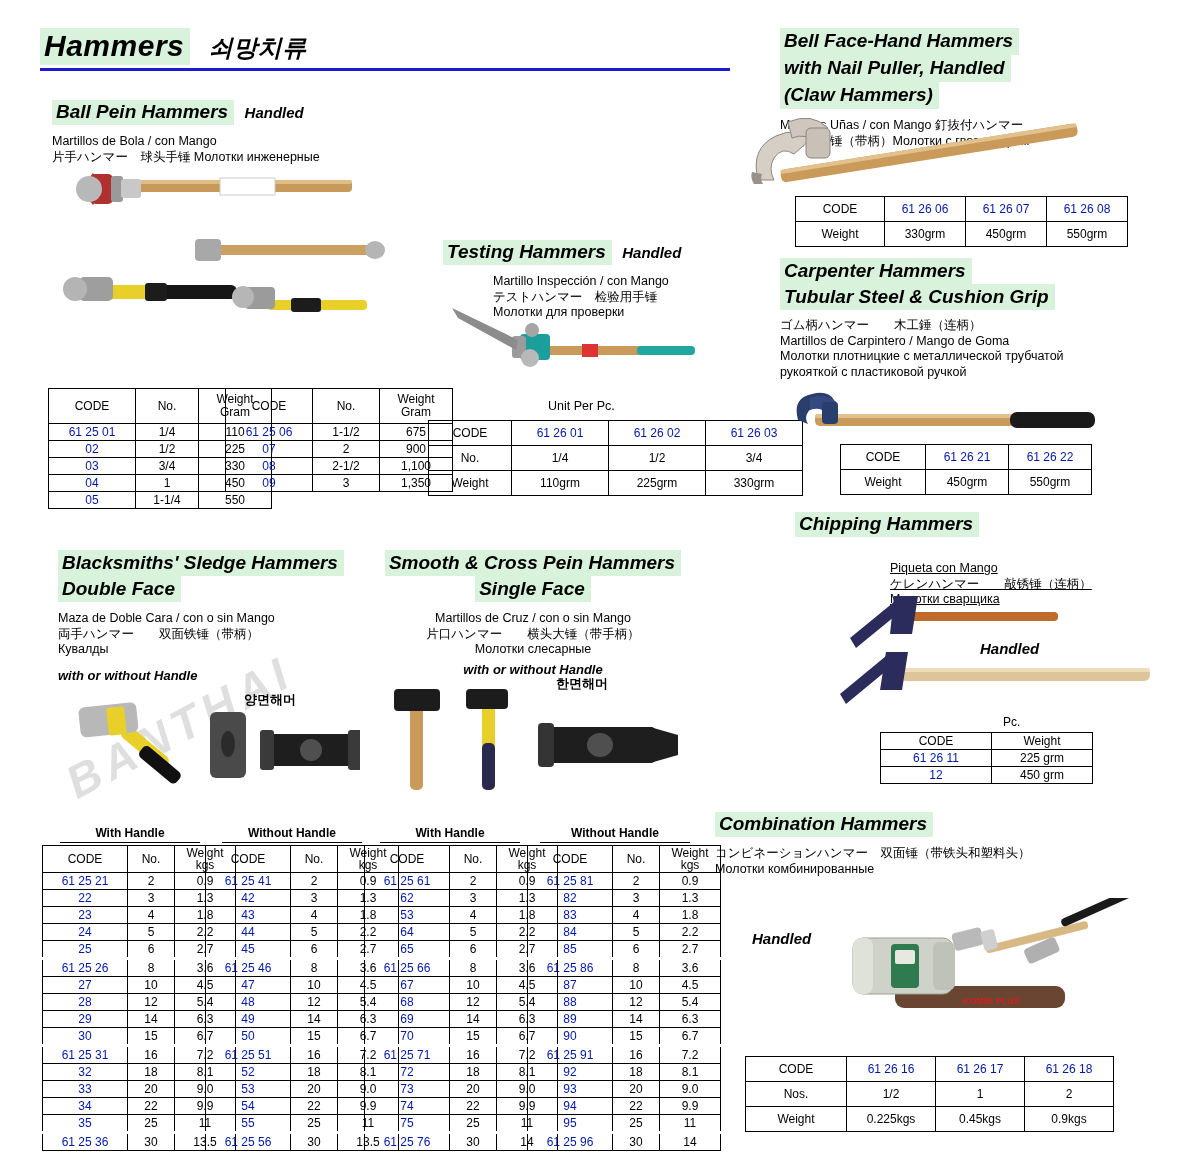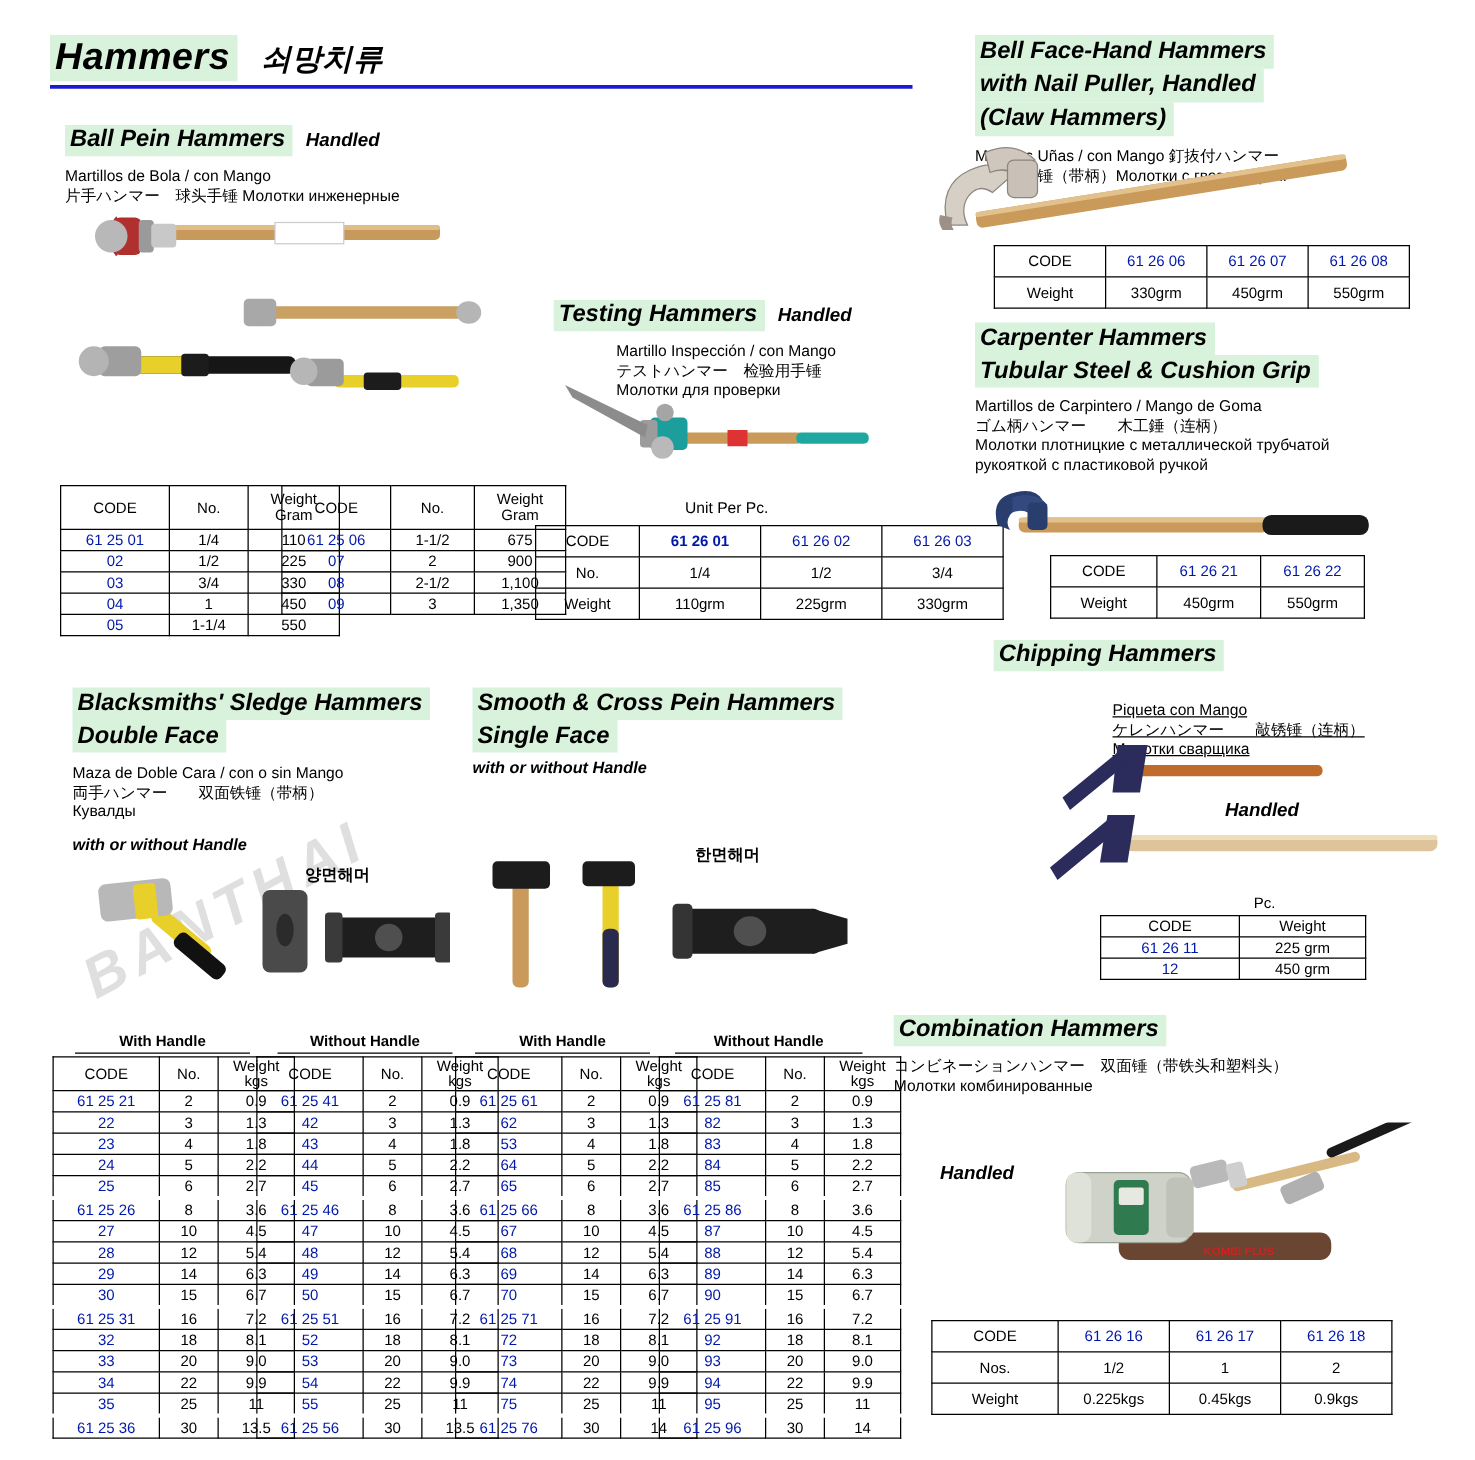--- a/index.html
+++ b/index.html
@@ -175,21 +175,21 @@
   <circle cx="100" cy="30" r="7" fill="#a5a5a5"></circle>
 </svg>
 
 <div class="abs unit" style="left:548px;top:399px;">Unit Per Pc.</div>
 
 <div class="abs" style="left:428px;top:420px;">
   <table class="grid">
     <tbody>
         <tr>
       <td style="width:70px;padding:5px 6px;">CODE</td>
-      <td class="code" style="width:86px;font-weight:bold;">61 26 01</td>
+      <td class="code" style="width:86px;">61 26 01</td>
       <td class="code" style="width:86px;">61 26 02</td>
       <td class="code" style="width:86px;">61 26 03</td>
     </tr>
     <tr>
       <td style="padding:5px 6px;">No.</td>
       <td>1/4</td>
       <td>1/2</td>
       <td>3/4</td>
     </tr>
     <tr>
@@ -241,22 +241,22 @@
   </tbody>
     </table>
 </div>
 
 <div class="abs" style="left:780px;top:258px;width:390px;">
   <div class="sec-title" style="line-height:23px;">
     <span class="hl">Carpenter Hammers</span><br>
     <span class="hl">Tubular Steel &amp; Cushion Grip</span>
   </div>
   <div class="desc" style="margin-top:8px;">
+    <div>ゴム柄ハンマー　　木工錘（连柄）</div>
     <div>Martillos de Carpintero / Mango de Goma</div>
-    <div>ゴム柄ハンマー　　木工錘（连柄）</div>
     <div>Молотки плотницкие с металлической трубчатой</div>
     <div>рукояткой с пластиковой ручкой</div>
   </div>
 </div>
 
 <svg class="abs" style="left:760px;top:392px;" width="340" height="60" viewBox="0 0 340 60">
   <rect x="55" y="22" width="200" height="12" rx="5" fill="#c99a59"></rect>
   <rect x="55" y="22" width="200" height="4" rx="2" fill="#e3c18c"></rect>
   <rect x="250" y="20" width="85" height="16" rx="7" fill="#1a1a1a"></rect>
   <path d="M38,28 q-6,-22 14,-26 q16,-4 22,6 l-12,10 q-8,-6 -14,2 q-4,6 0,12 Z" fill="#2a3e6e"></path>
@@ -579,24 +579,29 @@
         </tr>
         <tr style="border-top:3px solid #fff;">
           <td class="code">61 25 56</td>
           <td>30</td>
           <td>13.5</td>
         </tr>
       </tbody>
     </table>
 </div>
 
-<div class="abs" style="left:378px;top:550px;width:310px;">
+<div class="abs" style="left:378px;top:550px;width:310px;text-align:center;">
   <div class="sec-title" style="line-height:23px;">
     <span class="hl">Smooth &amp; Cross Pein Hammers</span><br>
     <span class="hl">Single Face</span>
+  </div>
+  <div class="desc" style="margin-top:9px;">
+    <div>Martillos de Cruz / con o sin Mango</div>
+    <div>片口ハンマー　　横头大锤（带手柄）</div>
+    <div>Молотки слесарные</div>
   </div>
   <div class="small-italic" style="margin-top:4px;">with or without Handle</div>
 </div>
 
 <div class="abs desc-b" style="left:556px;top:676px;font-size:13px;">한면해머</div>
 
 <svg class="abs" style="left:378px;top:685px;" width="320" height="115" viewBox="0 0 320 115">
   <rect x="32" y="20" width="13" height="85" rx="5" fill="#c99a59"></rect>
   <rect x="16" y="4" width="46" height="22" rx="4" fill="#1c1c1c"></rect>
   <rect x="104" y="20" width="13" height="85" rx="5" fill="#e8cf2a"></rect>

